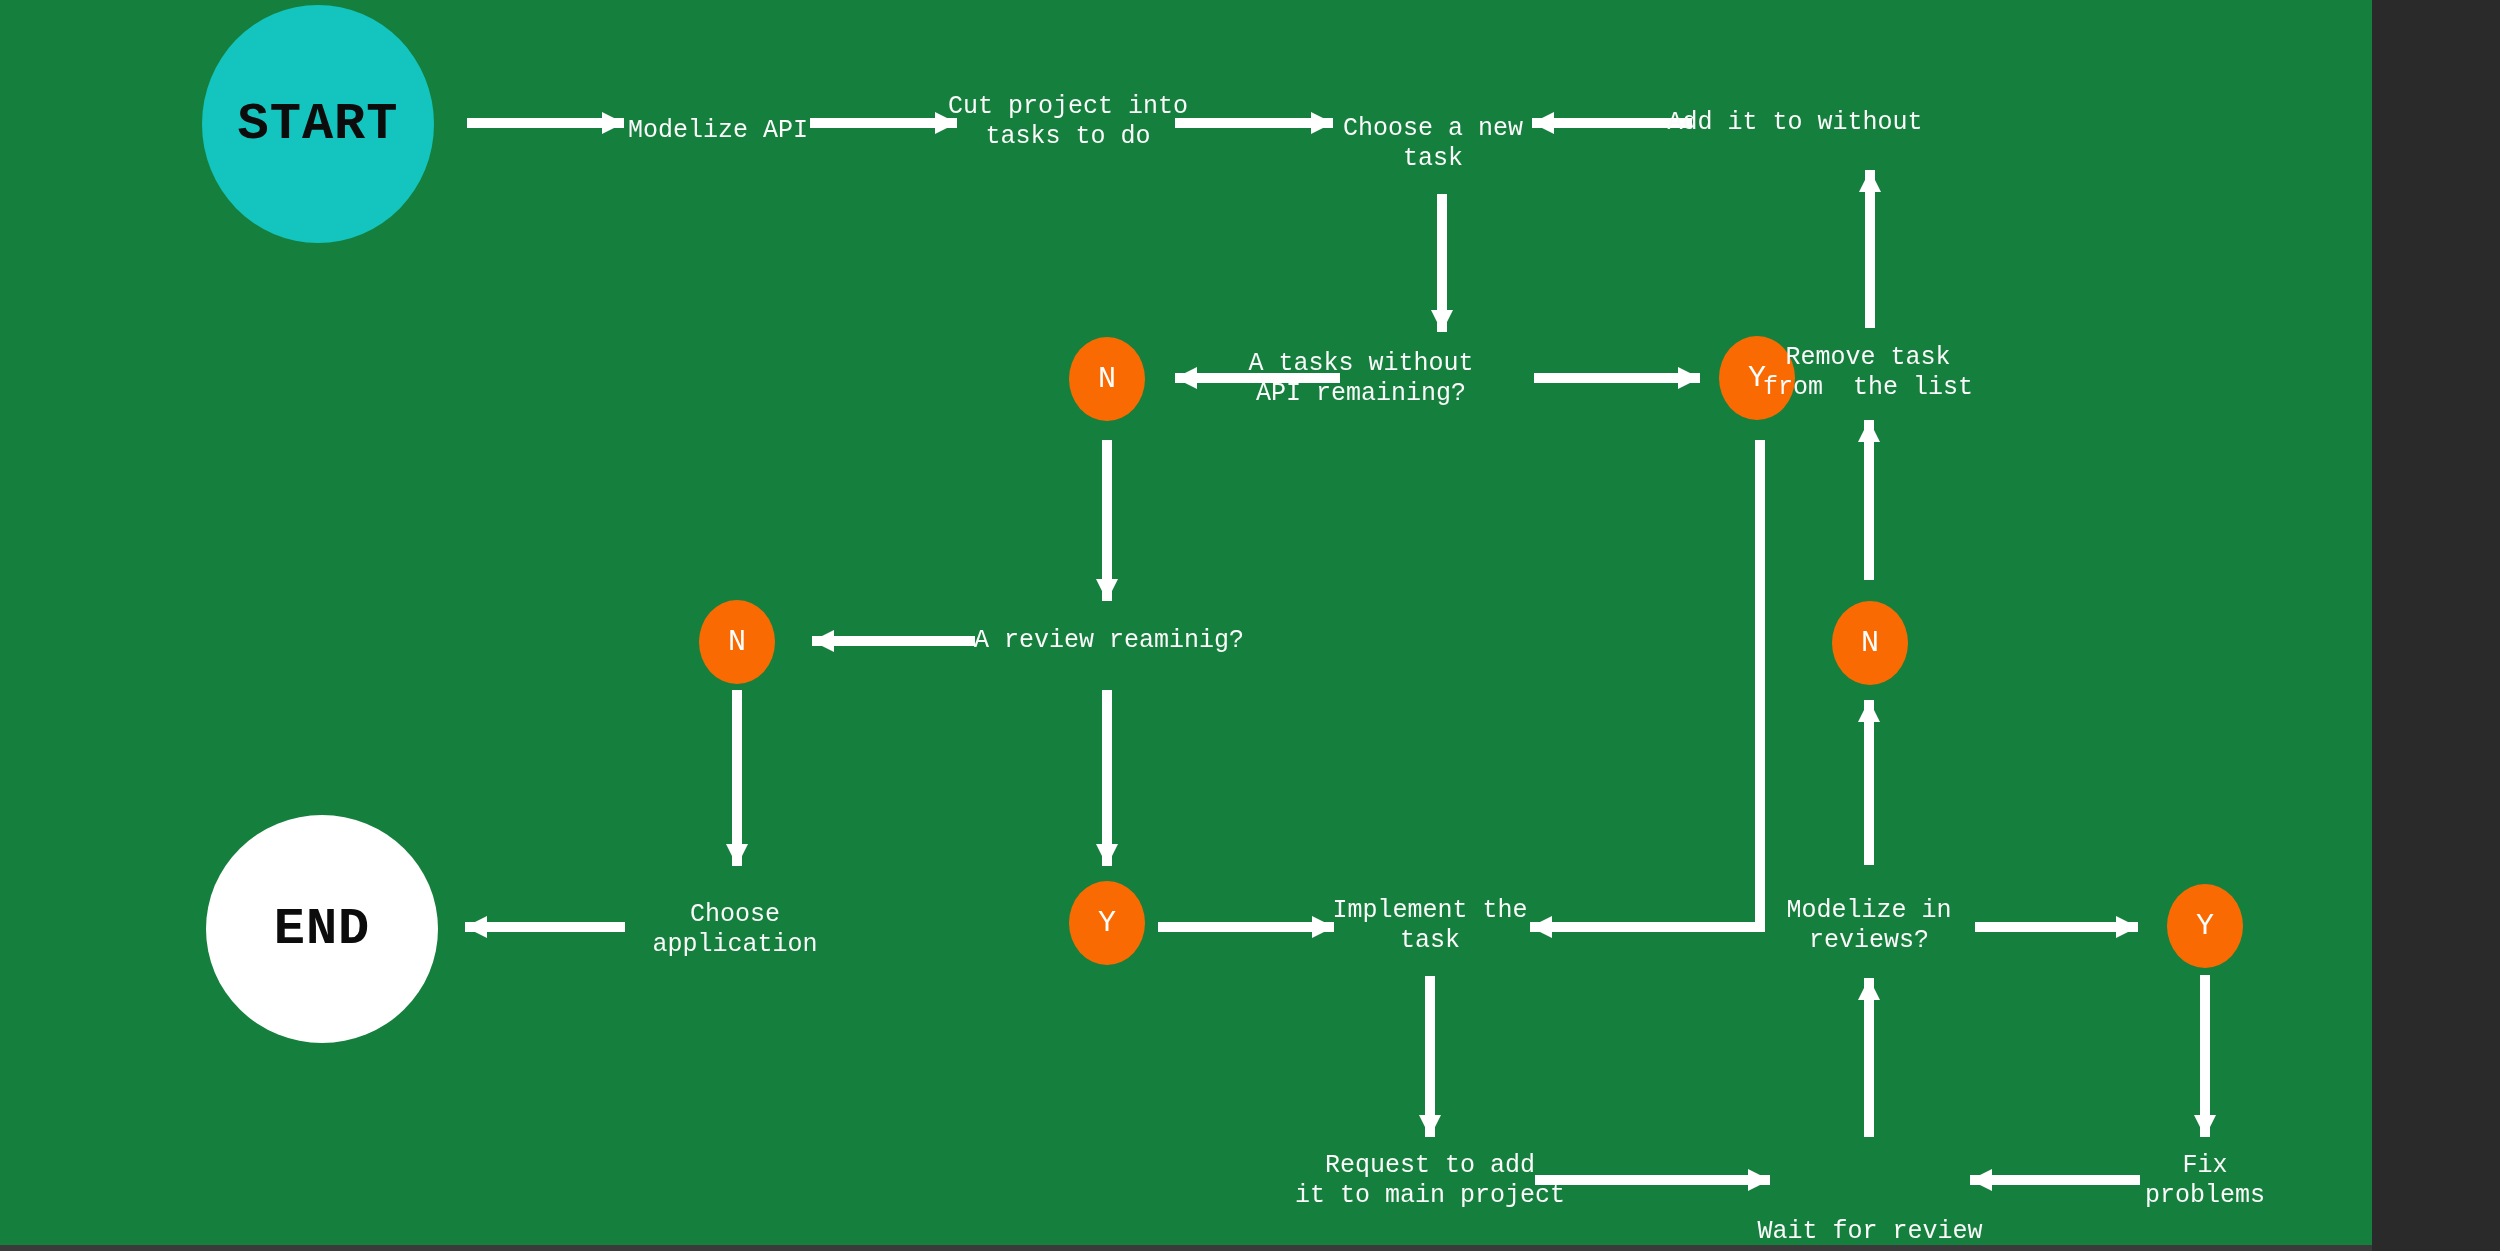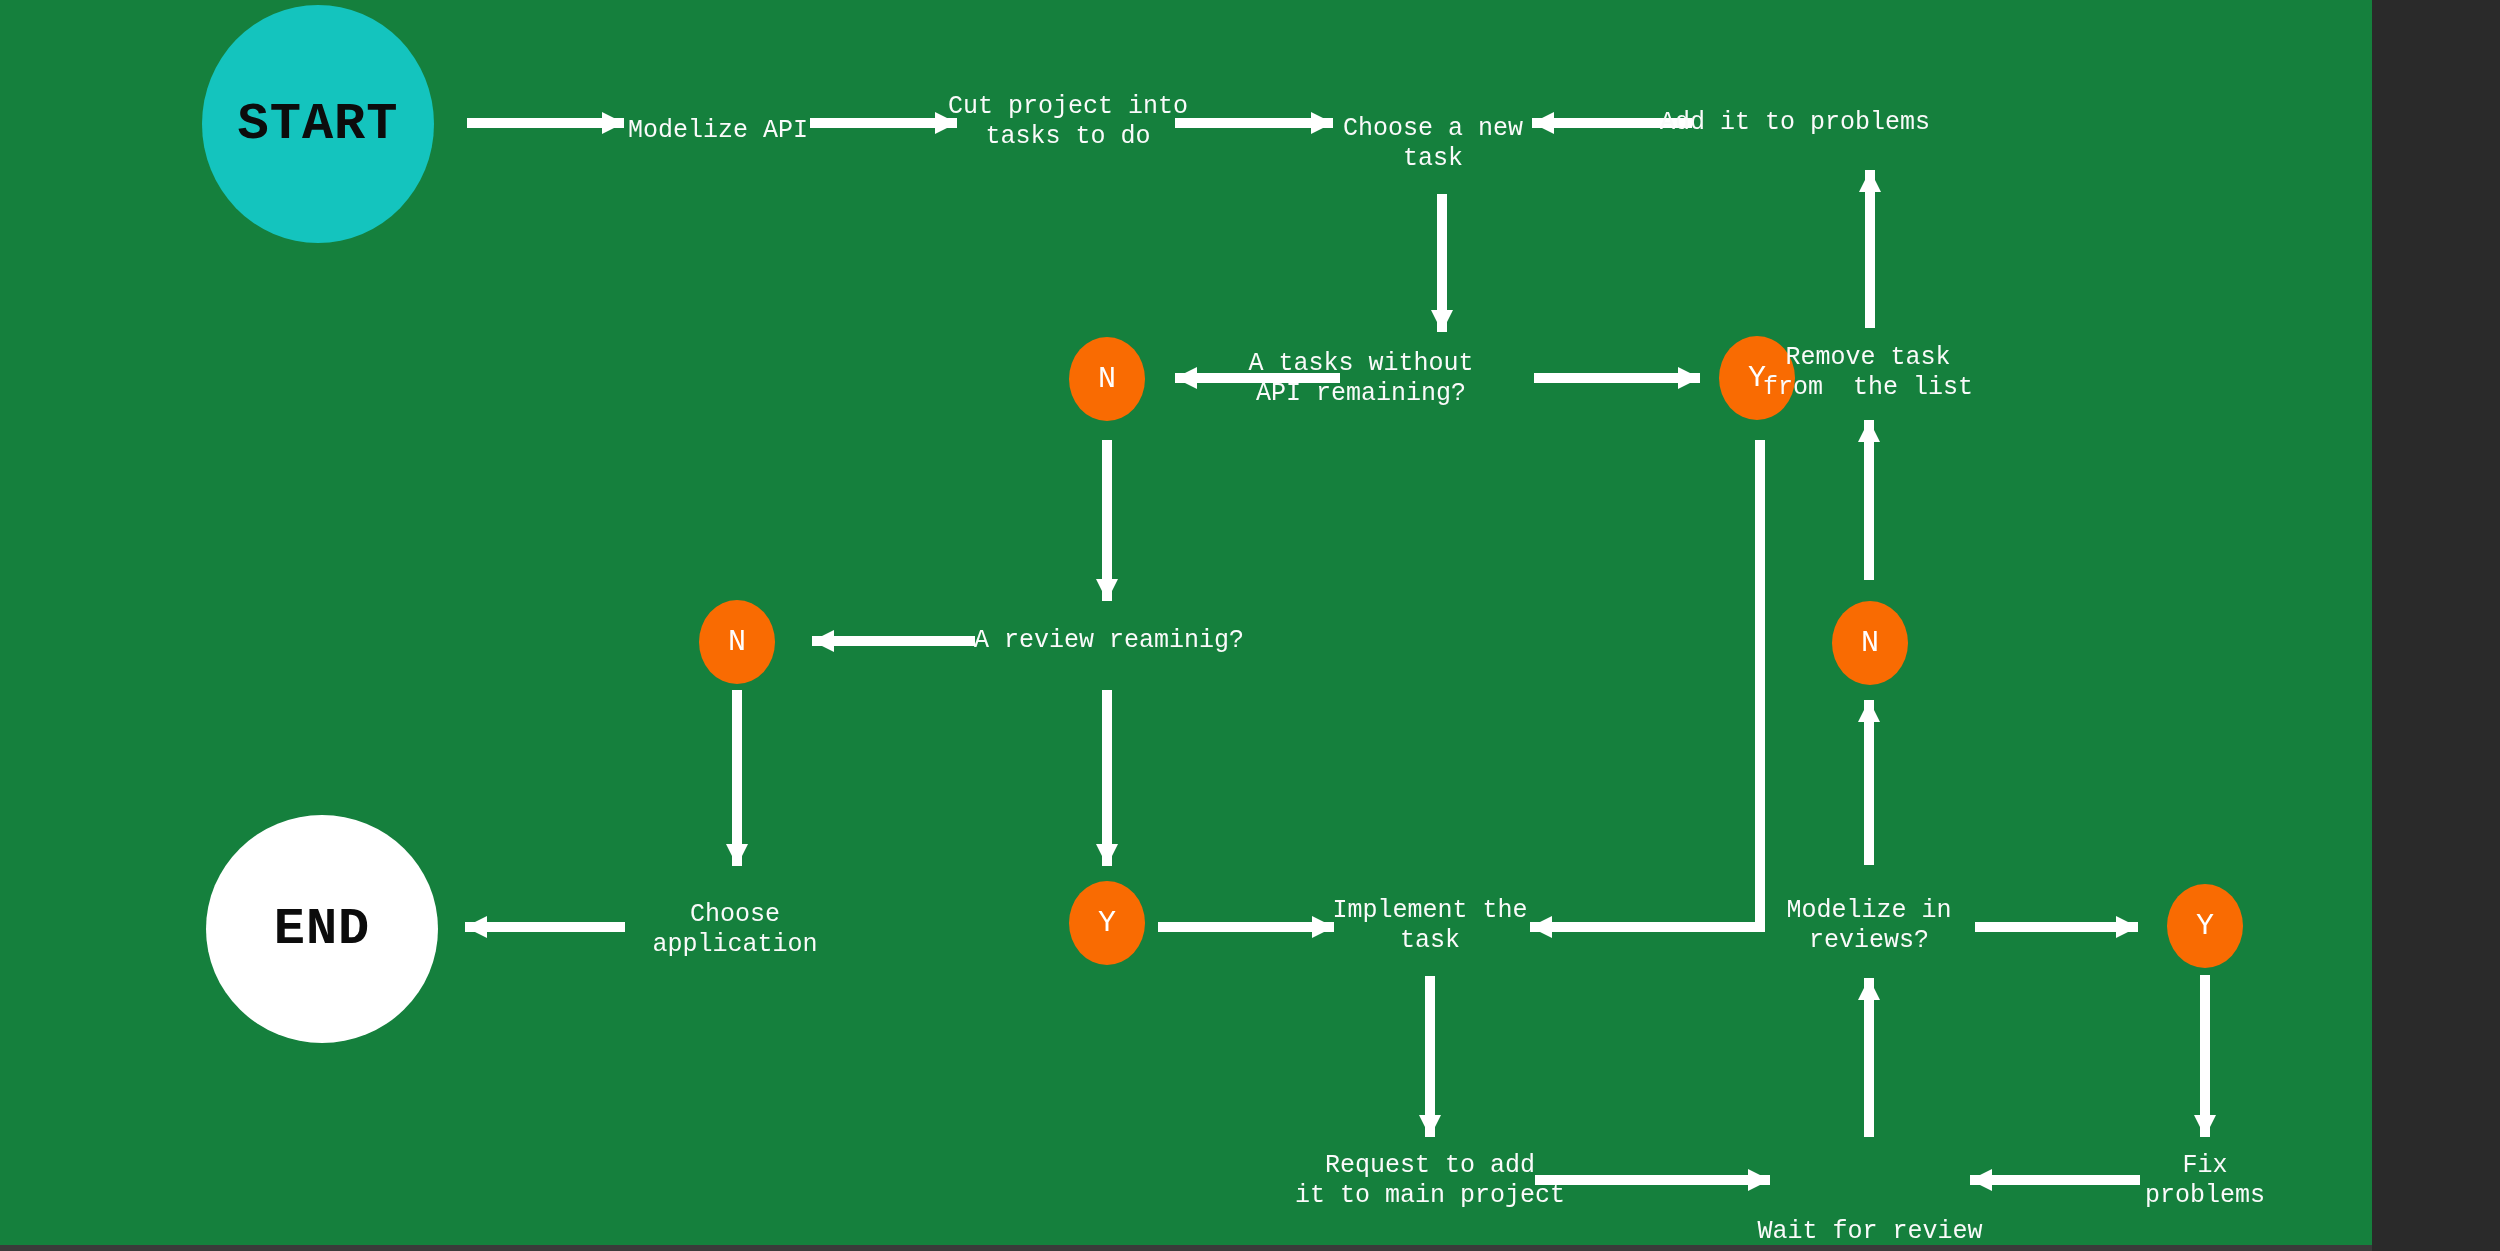--- a/index.html
+++ b/index.html
@@ -119,21 +119,21 @@
   </div>
   <div class="badge" style="left:2167px; top:884px;">
     <span>Y</span>
   </div>
 
   <div class="node-label" style="left:718px; top:123px;margin-top:8px;">Modelize API</div>
   <div class="node-label" style="left:1068px; top:122px;">Cut project into
 tasks to do</div>
   <div class="node-label" style="left:1433px; top:136px;margin-top:8px;">Choose a new
 task</div>
-  <div class="node-label" style="left:1795px; top:123px;">Add it to problems</div>
+  <div class="node-label" style="left:1795px; top:123px;">Add it to without</div>
   <div class="node-label" style="left:1361px; top:379px;">A tasks without
 API remaining?</div>
   <div class="node-label" style="left:1868px; top:373px;">Remove task
 from  the list</div>
   <div class="node-label" style="left:1109px; top:641px;">A review reaminig?</div>
   <div class="node-label" style="left:735px; top:930px;">Choose
 application</div>
   <div class="node-label" style="left:1430px; top:926px;">Implement the
 task</div>
   <div class="node-label" style="left:1869px; top:926px;">Modelize in

